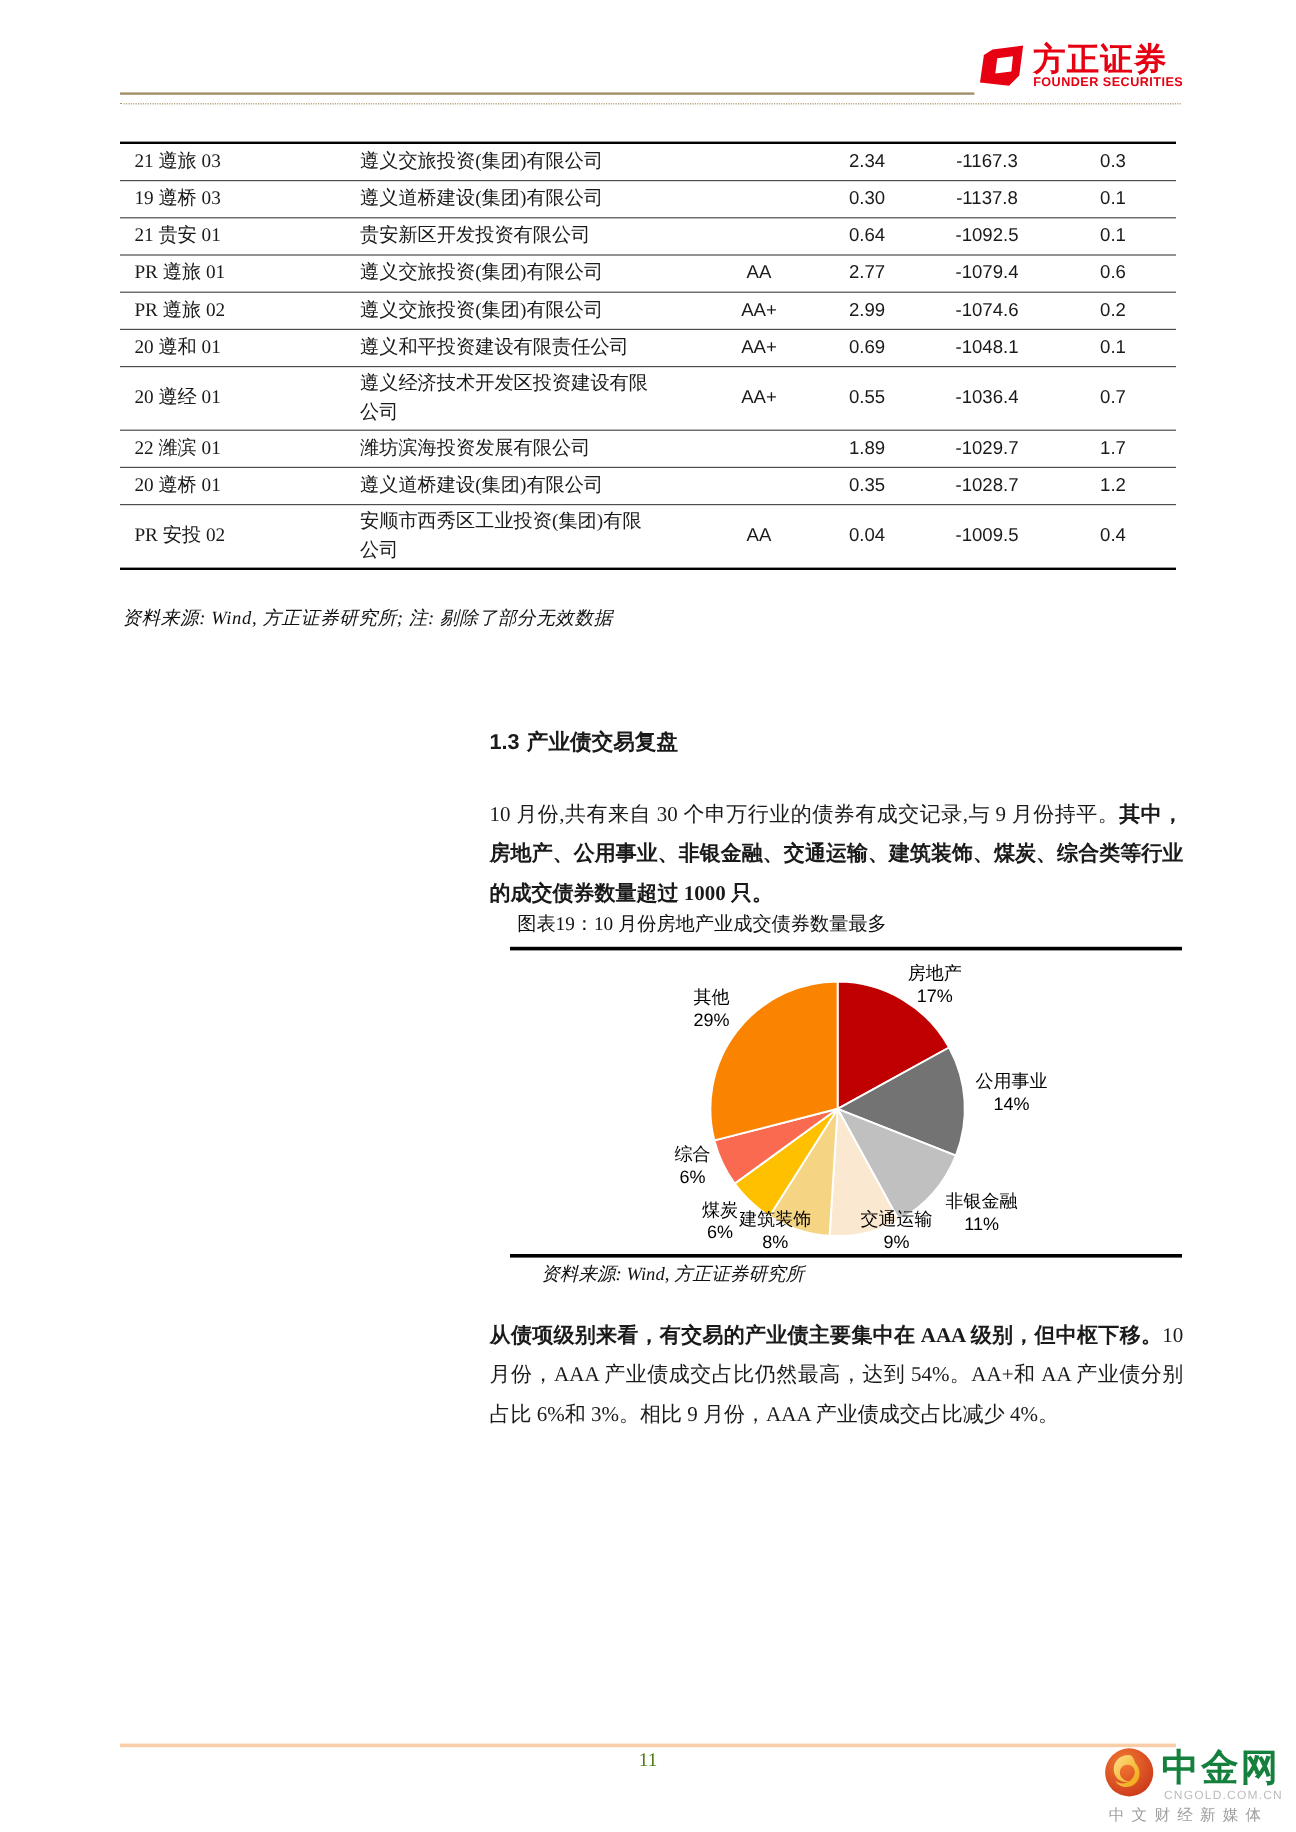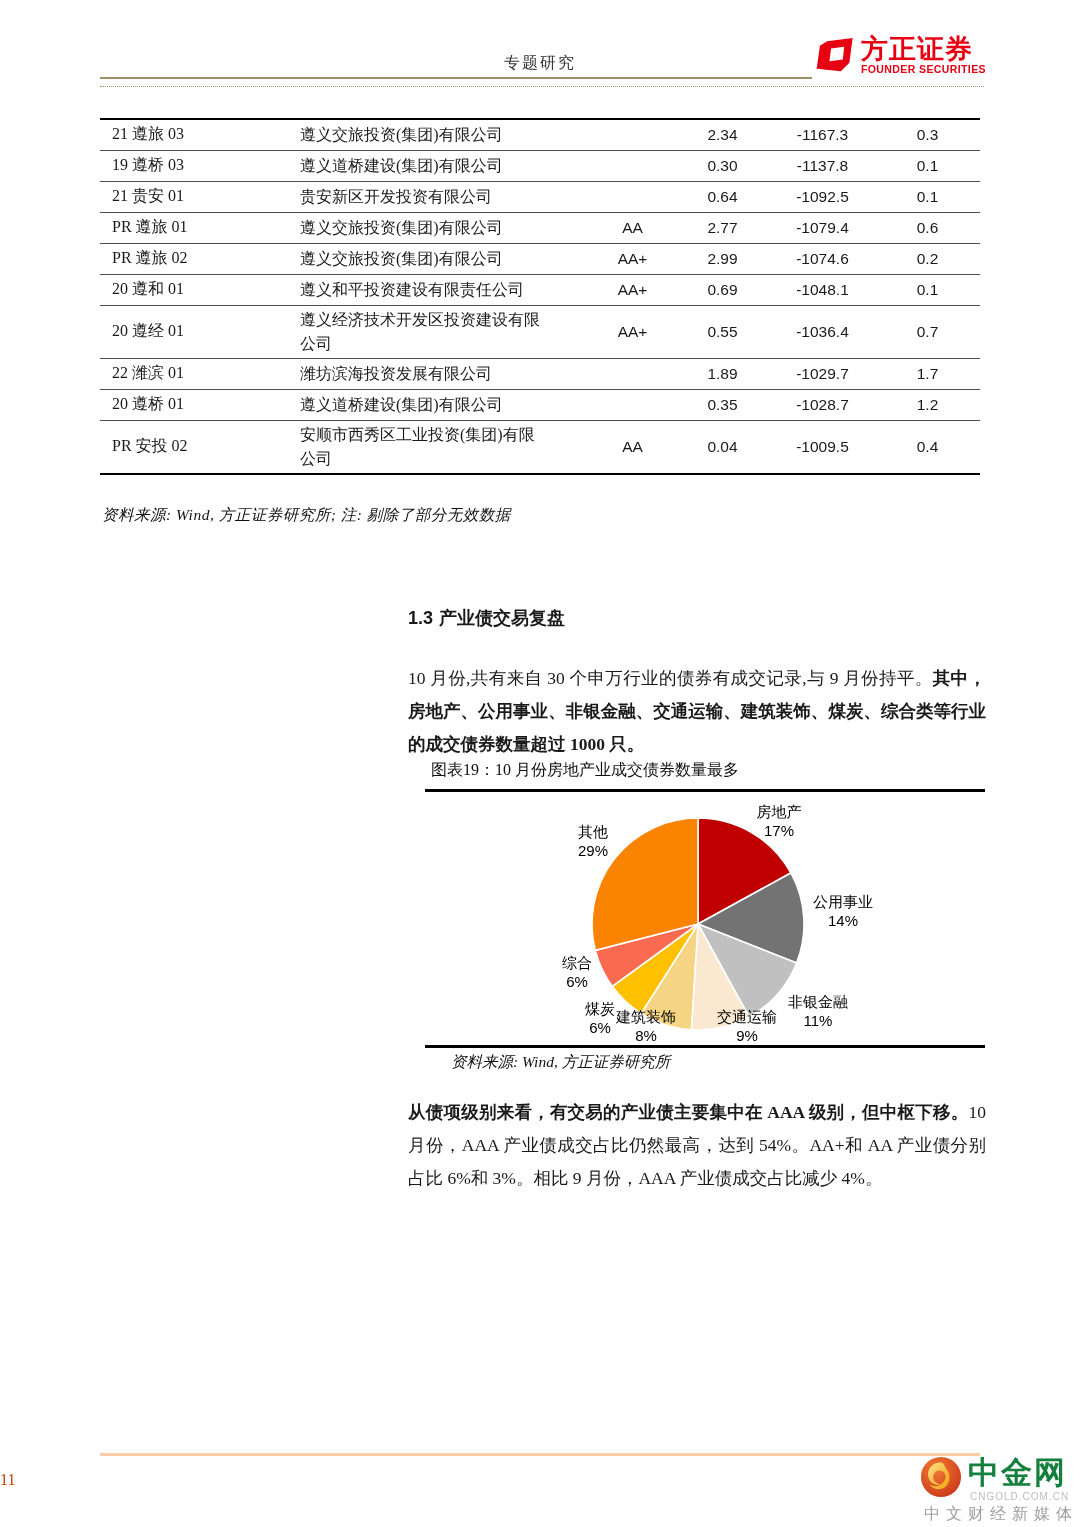--- a/index.html
+++ b/index.html
@@ -50,36 +50,35 @@
   .fig-rule-top { position:absolute; left:0; top:29px; width:560px; height:3px; background:#000; }
   .fig-rule-bottom { position:absolute; left:0; top:285px; width:560px; height:3px; background:#000; }
   .fig-src { position:absolute; left:6px; top:292px; font-style:italic; font-size:15.5px; color:#111;margin-left:20px; }
   .pie-svg { position:absolute; left:158px; top:49px; width:230px; height:230px; }
   .pie-label { position:absolute; transform:translate(-50%,-50%); text-align:center;
                font-family:"Liberation Sans",sans-serif; font-size:15px; line-height:19px; color:#000;
                white-space:nowrap; }
 
   
   .ftr-rule { position:absolute; left:100px; top:1453px; width:880px; height:2.5px; background:#f8cda8; }
-  .page-num { position:absolute; left:0; top:1459px; width:1080px; font-size:16px; color:#c2410c;margin-top:12px; }
+  .page-num { position:absolute; left:0; top:1459px; width:1080px; text-align:center; font-size:16px; color:#4d7c0f; }
   .watermark { position:absolute; left:918px; top:1450px; width:162px; height:75px; }
   .wm-circle { position:absolute; left:2px; top:6px; }
   .wm-cn { position:absolute; left:50px; top:2px; font-size:31px; font-weight:700; color:#15803d;
            letter-spacing:2px; font-family:"Liberation Sans",sans-serif; white-space:nowrap; }
   .wm-domain { position:absolute; left:52px; top:41px; font-size:10px; color:#bdbdbd; letter-spacing:1px;
                font-family:"Liberation Sans",sans-serif; white-space:nowrap; }
-  .wm-tagline { position:absolute; left:6px; top:54px; font-size:16px; color:#9e9e9e; letter-spacing:6px;
+  .wm-tagline { position:absolute; left:6px; top:54px; font-size:13px; color:#9e9e9e; letter-spacing:6px;
                 font-family:"Liberation Sans",sans-serif; white-space:nowrap; }
 </style>
 </head>
 <body>
 
 <div class="page">
 
-  <div class="hdr-title">专题研究</div>
   <div class="hdr-rule-solid"></div>
   <div class="hdr-rule-dotted"></div>
   <div class="brand">
     <svg class="brand-glyph" viewBox="0 0 58 52">
       <path fill="#e60012" fill-rule="evenodd" d="M17,5 L56,0 L51,38 L38,51 L1,47 L6,12 Z  M23,16 L43,13.5 L41,33 L20.5,35.5 Z"></path>
     </svg>
     <div>
       <div class="brand-cn">方正证券</div>
       <div class="brand-en">FOUNDER SECURITIES</div>
     </div>

